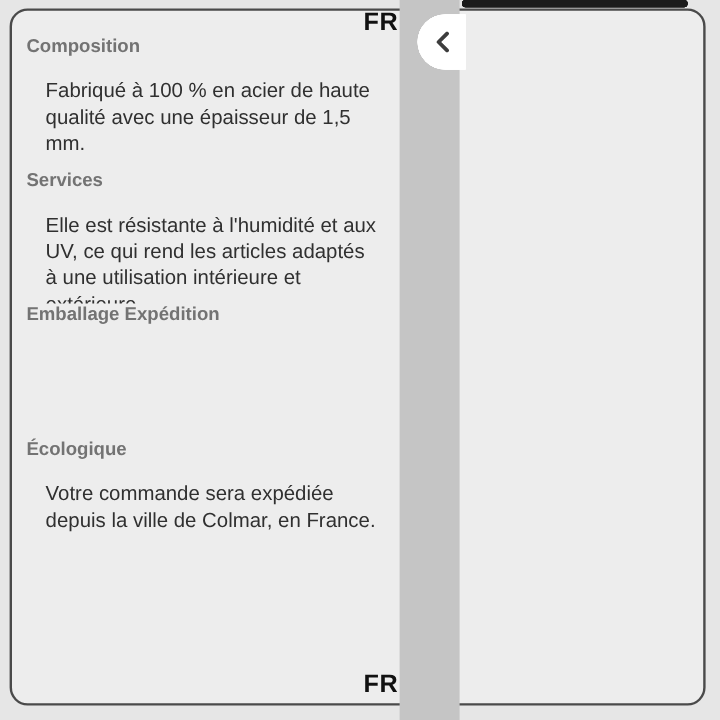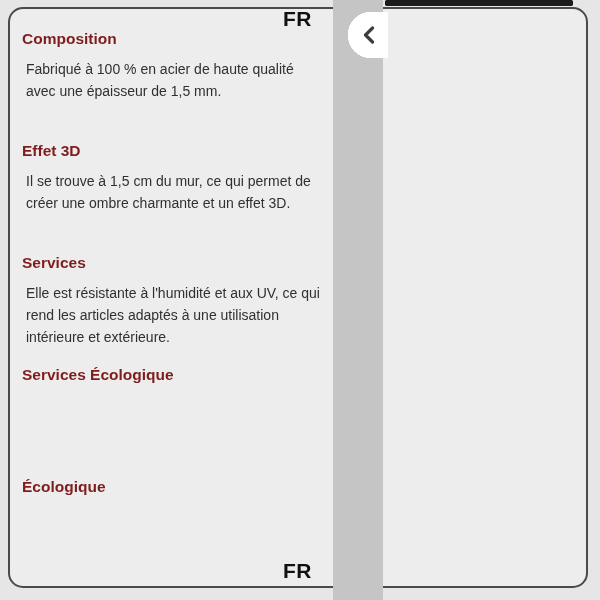--- a/index.html
+++ b/index.html
@@ -11,34 +11,34 @@
   .card{
     position:absolute;left:8px;top:7px;width:580px;height:581px;
     box-sizing:border-box;border:2px solid #4a4a4a;border-radius:15px;
     background:#ededed;z-index:0;
   }
   .divider-strip{
     position:absolute;left:333px;top:0;width:50px;height:600px;
     background:#c5c5c5;z-index:1;
   }
   .fr-label{
-    position:absolute;left:6px;width:306px;text-align:right;
+    position:absolute;left:26px;width:306px;text-align:right;
     font-size:21px;font-weight:800;color:#111;z-index:2;letter-spacing:.5px;
   }
   .fr-top{top:7px;}
   .fr-bottom{top:559px;}
   .sections{
     position:absolute;left:22px;top:29px;width:308px;z-index:2;
   }
   .section{height:112px;overflow:hidden;}
   .section h3{
-    margin:0 0 9px 0;font-size:15.5px;font-weight:700;color:#7f1d1d;line-height:20px;
+    margin:0 0 9px 0;font-size:15.5px;font-weight:700;color:#737373;line-height:20px;
   }
   .section p{
-    margin:4px;font-size:14px;line-height:22px;color:#303030;
+    margin:16px;font-size:17px;line-height:22px;color:#303030;
   }
   .car-item{position:absolute;left:385px;width:188px;z-index:3;}
   .car-item:nth-of-type(1){top:30px;height:98px;}
   .car-item:nth-of-type(2){top:142px;height:98px;}
   .car-item:nth-of-type(3){top:254px;height:96px;}
   .car-item:nth-of-type(4){top:366px;height:97px;}
   .car-item:nth-of-type(5){top:478px;height:92px;}
   .tab{
     position:absolute;left:-37px;top:12px;width:40px;height:46px;
     background:#fff;border:none;border-radius:23px 0 0 23px;
@@ -60,32 +60,29 @@
 
 <div class="fr-label fr-top">FR</div>
 <div class="fr-label fr-bottom">FR</div>
 
 <div class="sections">
   <div class="section">
     <h3>Composition</h3>
     <p>Fabriqué à 100 % en acier de haute qualité avec une épaisseur de 1,5 mm.</p>
   </div>
   <div class="section">
-    <h3>Effet 3D</h3>
-    <p>Il se trouve à 1,5 cm du mur, ce qui permet de créer une ombre charmante et un effet 3D.</p>
-  </div>
-  <div class="section">
     <h3>Services</h3>
     <p>Elle est résistante à l'humidité et aux UV, ce qui rend les articles adaptés à une utilisation intérieure et extérieure.</p>
   </div>
   <div class="section">
-    <h3>Services Écologique</h3>
+    <h3>Emballage Expédition</h3>
   </div>
   <div class="section">
     <h3>Écologique</h3>
+    <p>Votre commande sera expédiée depuis la ville de Colmar, en France.</p>
   </div>
 </div>
 
 <div class="car-item">
   <button class="tab">
     <svg width="13" height="18" viewBox="0 0 13 18">
         <path d="M10.5,2 L3.5,9 L10.5,16" fill="none" stroke="#3d3d3d" stroke-width="3.2" stroke-linecap="round" stroke-linejoin="round"></path>
       </svg>
   </button>
   <div class="frame">

